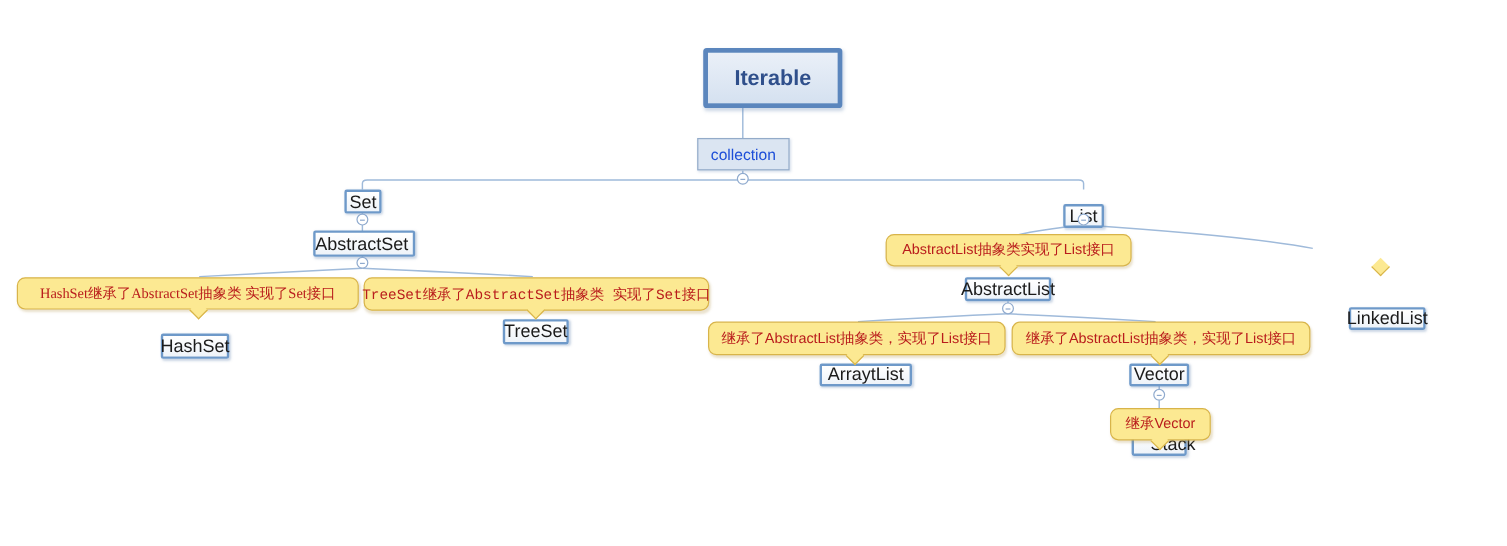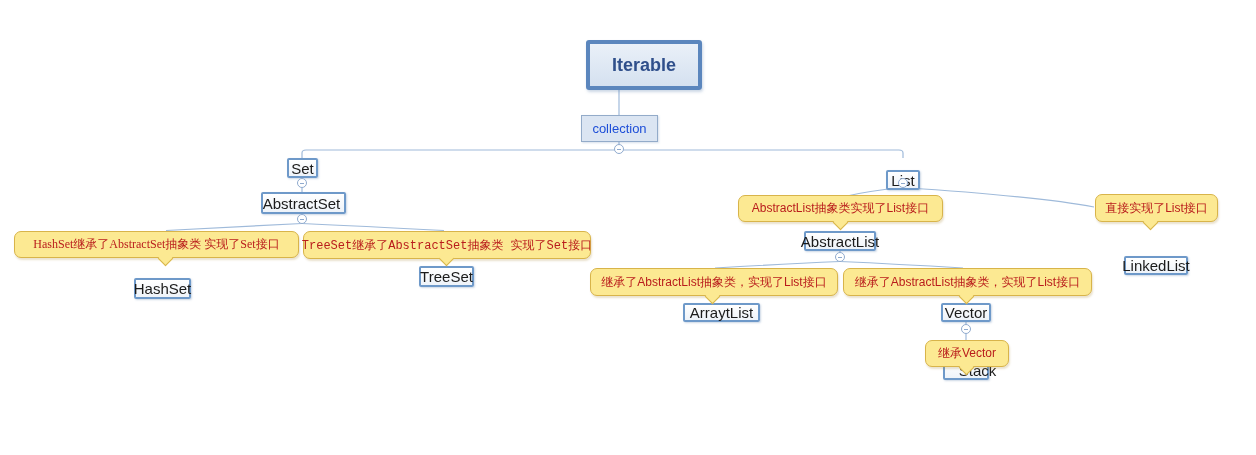--- a/index.html
+++ b/index.html
@@ -118,21 +118,20 @@
   <div class="callout" style="left:303px;top:231px;width:288px;height:28px;font-family:Liberation Mono, monospace;">TreeSet继承了AbstractSet抽象类 实现了Set接口</div>
   <div class="tail" style="left:441px;top:253px;"></div>
   <div class="node" style="left:419px;top:266px;width:55px;height:21px;">TreeSet</div>
 
   <div class="node" style="left:886px;top:142px;width:34px;height:20px;margin-top:28px;">List</div>
 
   <div class="callout" style="left:738px;top:195px;width:205px;height:27px;">AbstractList抽象类实现了List接口</div>
   <div class="tail" style="left:835px;top:217px;"></div>
   <div class="node" style="left:804px;top:231px;width:72px;height:20px;">AbstractList</div>
 
-  <div class="callout" style="left:1095px;top:194px;width:123px;height:28px;">直接实现了List接口</div>
   <div class="tail" style="left:1145px;top:217px;"></div>
   <div class="node" style="left:1124px;top:230px;width:64px;height:19px;margin-top:26px;">LinkedList</div>
 
   <div class="callout" style="left:590px;top:268px;width:248px;height:28px;">继承了AbstractList抽象类，实现了List接口</div>
   <div class="tail" style="left:707px;top:291px;"></div>
   <div class="node" style="left:683px;top:303px;width:77px;height:19px;">ArraytList</div>
 
   <div class="callout" style="left:843px;top:268px;width:249px;height:28px;">继承了AbstractList抽象类，实现了List接口</div>
   <div class="tail" style="left:961px;top:291px;"></div>
   <div class="node" style="left:941px;top:303px;width:50px;height:19px;">Vector</div>

